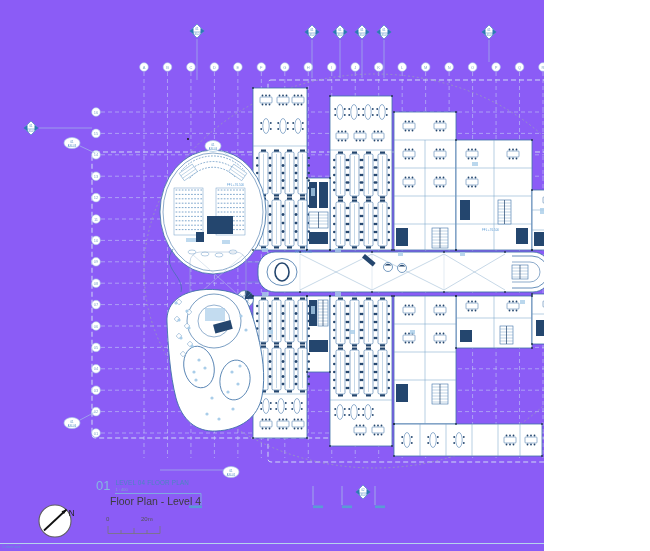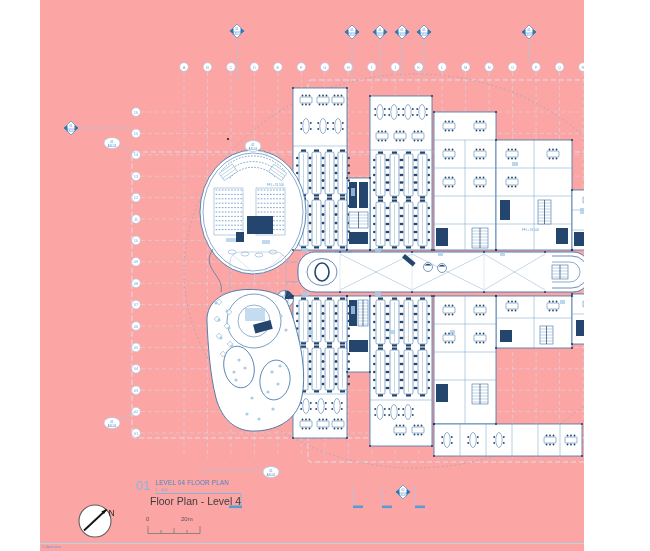--- a/index.html
+++ b/index.html
@@ -1,17 +1,17 @@
 <!DOCTYPE html>
 <html><head>
 <meta charset="utf-8">
 <style>
   html,body{margin:0;padding:0;background:#fff;}
-  .sheet{position:relative;width:544px;height:551px;background:#fca5a5;overflow:hidden;
-         font-family:"Liberation Sans",sans-serif;margin-left:40px;}
+  .sheet{position:relative;width:544px;height:551px;background:#8b5cf6;overflow:hidden;
+         font-family:"Liberation Sans",sans-serif;}
   #plan-svg{display:block;}
   #plan-svg text{font-family:"Liberation Sans",sans-serif;}
   .viewnum{font-size:13px;fill:#85b7e0;}
   .viewtitle{font-size:6.3px;fill:#4a86c2;letter-spacing:.2px;}
   .viewscale{font-size:4px;fill:#7fa8cc;}
   .caption{font-size:10.5px;fill:#3c3c3c;}
   .north-n{font-size:8.5px;fill:#222;}
   .scalelbl{font-size:6px;fill:#555;}
   .footnote{font-size:3.5px;fill:#5b9bd5;}
   .ffl{font-size:3px;fill:#5b9bd5;}

